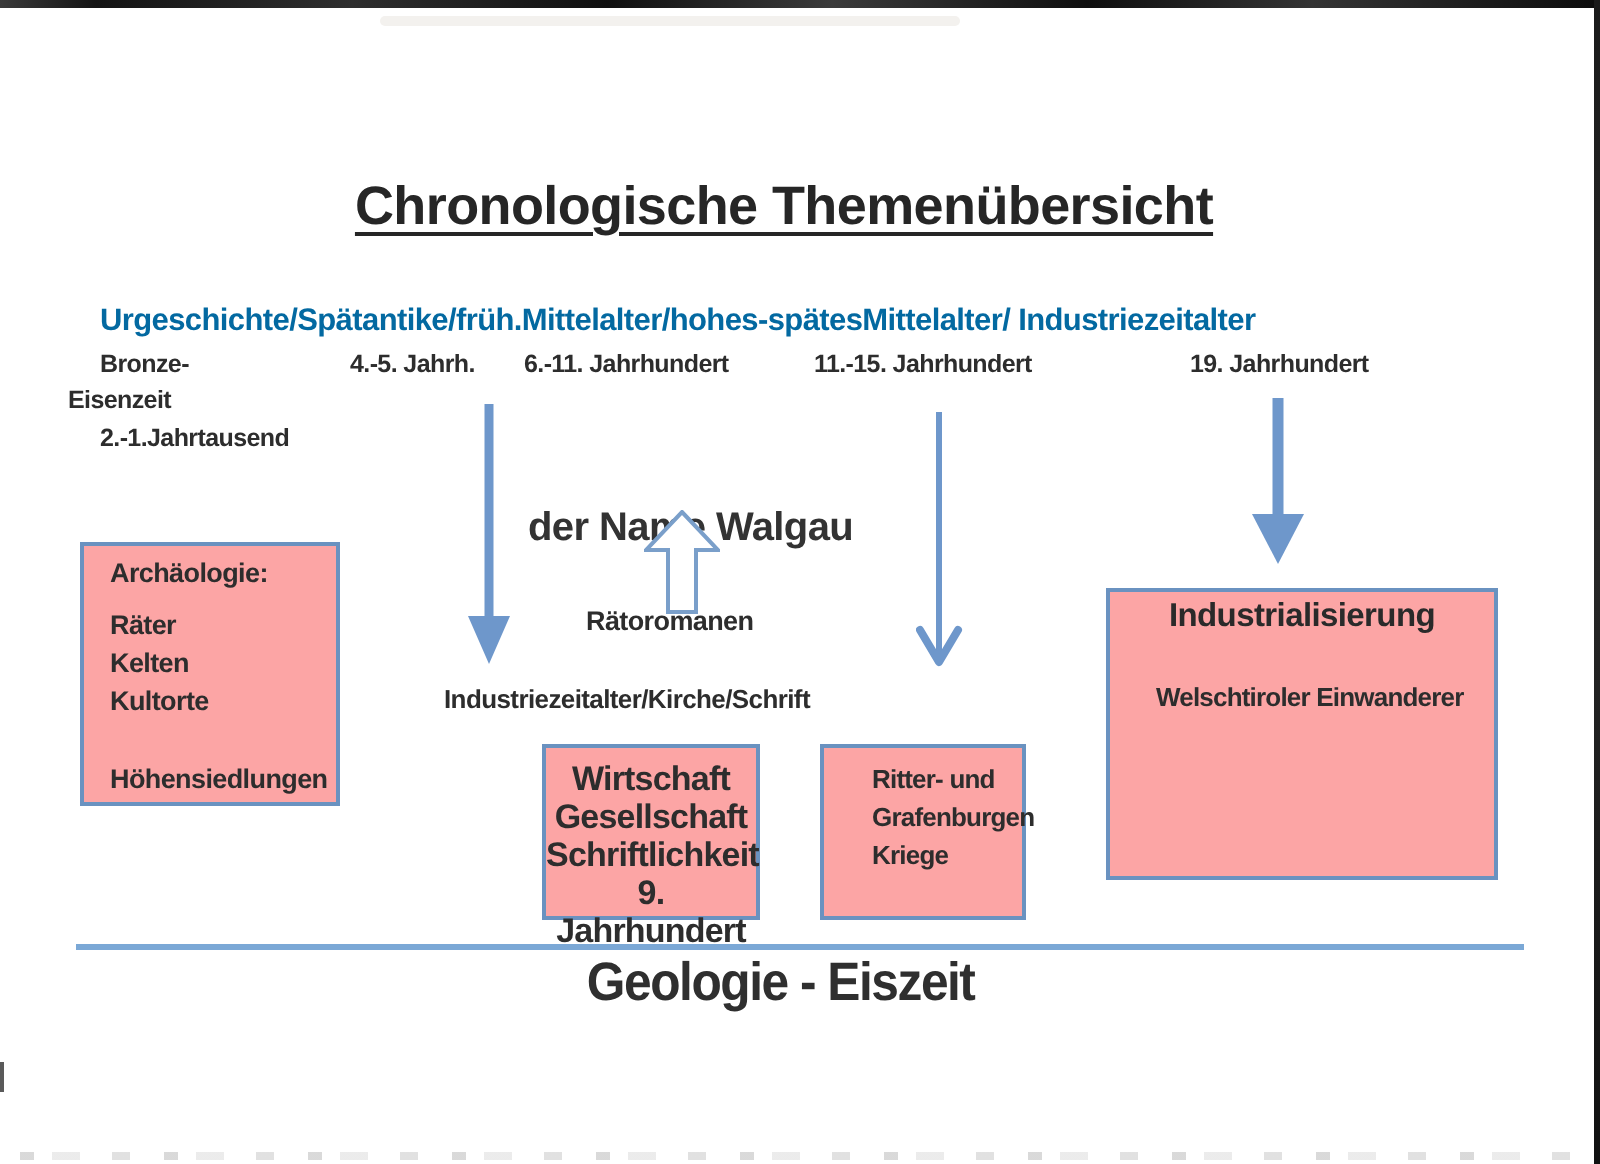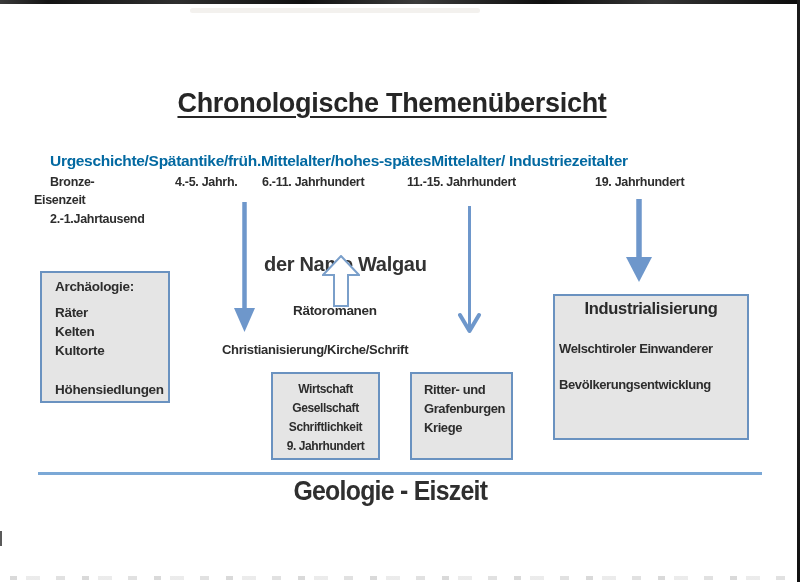--- a/index.html
+++ b/index.html
@@ -45,35 +45,35 @@
   .era-header { left: 50px; top: 152px; font-size: 15.5px; color: #0369a1; white-space: nowrap; }
   .sub-label { top: 175px; font-size: 12.5px; white-space: nowrap; }
   .row2 { left: 34px; top: 193px; font-size: 12.5px; }
   .row3 { left: 50px; top: 212px; font-size: 12.5px; }
 
   .walgau { left: 264px; top: 231px; font-size: 20px; color: #333; white-space: nowrap; margin-top: 22px; }
   .raetoromanen { left: 293px; top: 303px; font-size: 13.5px; white-space: nowrap; }
   .christianisierung { left: 222px; top: 342px; font-size: 13px; white-space: nowrap; }
 
   
-  .box { border: 2px solid #6a92c0; background: #e5e5e5; }
+  .box { border: 2px solid #6a92c0; background: #fca5a5; }
   .box-archaeologie { left: 40px; top: 271px; width: 130px; height: 132px; padding: 6px 0 0 13px; font-size: 13.5px; }
   .box-archaeologie .bx-title { margin-bottom: 9px; }
   .box-archaeologie .bx-item { line-height: 19px; }
   .box-archaeologie .bx-item.gap { margin-top: 20px; }
 
-  .box-wirtschaft { left: 271px; top: 372px; width: 109px; height: 88px; padding-top: 6px; text-align: center; font-size: 12px; letter-spacing: -0.4px; }
+  .box-wirtschaft { left: 271px; top: 372px; width: 109px; height: 88px; padding-top: 6px; text-align: center; font-size: 17px; letter-spacing: -0.4px; }
   .box-wirtschaft .bx-line { line-height: 19px; }
 
-  .box-ritter { left: 410px; top: 372px; width: 103px; height: 88px; padding: 6px 0 0 12px; font-size: 13px; letter-spacing: -0.4px; }
+  .box-ritter { left: 410px; top: 372px; width: 103px; height: 88px; padding: 6px 0 0 24px; font-size: 13px; letter-spacing: -0.4px; }
   .box-ritter .bx-line { line-height: 19px; }
 
   .box-industrie { left: 553px; top: 294px; width: 196px; height: 146px; padding-top: 3px; }
   .box-industrie .bx-title { text-align: center; font-size: 16.5px; color: #2a2a2a; }
-  .box-industrie .bx-line { font-size: 13px; padding-left: 4px; letter-spacing: -0.4px; }
+  .box-industrie .bx-line { font-size: 13px; padding-left: 23px; letter-spacing: -0.4px; }
   .box-industrie .bx-line.l1 { margin-top: 23px; }
   .box-industrie .bx-line.l2 { margin-top: 21px; }
 
   .divider { left: 38px; top: 472px; width: 724px; height: 3px; background: #7ba8d6; }
   .geologie-wrap { left: 0; top: 476px; width: 780px; text-align: center; }
   .geologie { font-size: 27px; color: #2f2f2f; letter-spacing: -0.8px; display: inline-block; transform: scaleX(0.92); }
 
   svg { display: block; }
 </style>
 </head>
@@ -93,21 +93,21 @@
 <div class="abs sub-label" style="left:50px">Bronze-</div>
 <div class="abs sub-label" style="left:175px">4.-5. Jahrh.</div>
 <div class="abs sub-label" style="left:262px">6.-11. Jahrhundert</div>
 <div class="abs sub-label" style="left:407px">11.-15. Jahrhundert</div>
 <div class="abs sub-label" style="left:595px">19. Jahrhundert</div>
 <div class="abs row2">Eisenzeit</div>
 <div class="abs row3">2.-1.Jahrtausend</div>
 
 <div class="abs walgau">der Name Walgau</div>
 <div class="abs raetoromanen">Rätoromanen</div>
-<div class="abs christianisierung">Christianisierung/Kirche/Schrift</div>
+<div class="abs christianisierung">Industriezeitalter/Kirche/Schrift</div>
 
 <div class="abs" style="left:322px; top:255px;">
   <svg width="38" height="52" viewBox="0 0 38 52">
     <polygon points="19,1 37,20 26,20 26,51 12,51 12,20 1,20" fill="#ffffff" stroke="#7a9fca" stroke-width="2" stroke-linejoin="miter"></polygon>
   </svg>
 </div>
 
 <div class="abs" style="left:232px; top:202px;">
   <svg width="26" height="132" viewBox="0 0 26 132">
     <line x1="12.5" y1="0" x2="12.5" y2="112" stroke="#6e97cb" stroke-width="4.5"></line>
@@ -146,19 +146,18 @@
 
 <div class="abs box box-ritter">
   <div class="bx-line">Ritter- und</div>
   <div class="bx-line">Grafenburgen</div>
   <div class="bx-line">Kriege</div>
 </div>
 
 <div class="abs box box-industrie">
   <div class="bx-title">Industrialisierung</div>
   <div class="bx-line l1">Welschtiroler Einwanderer</div>
-  <div class="bx-line l2">Bevölkerungsentwicklung</div>
 </div>
 
 <div class="abs divider"></div>
 <div class="abs geologie-wrap">
   <span class="geologie">Geologie - Eiszeit</span>
 </div>
 
 </body></html>

